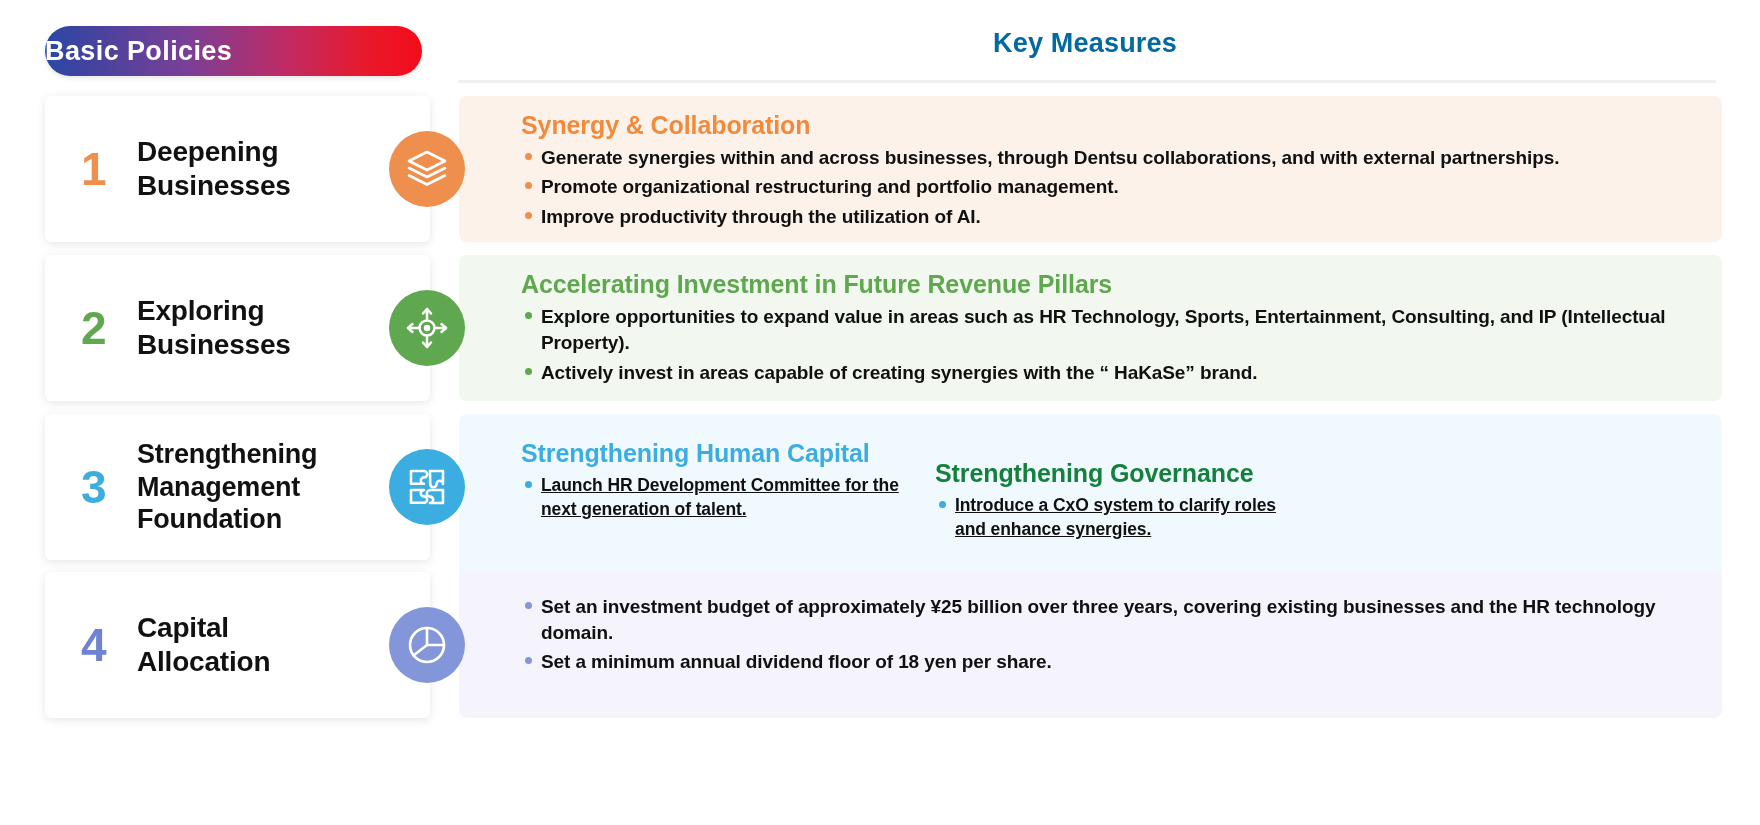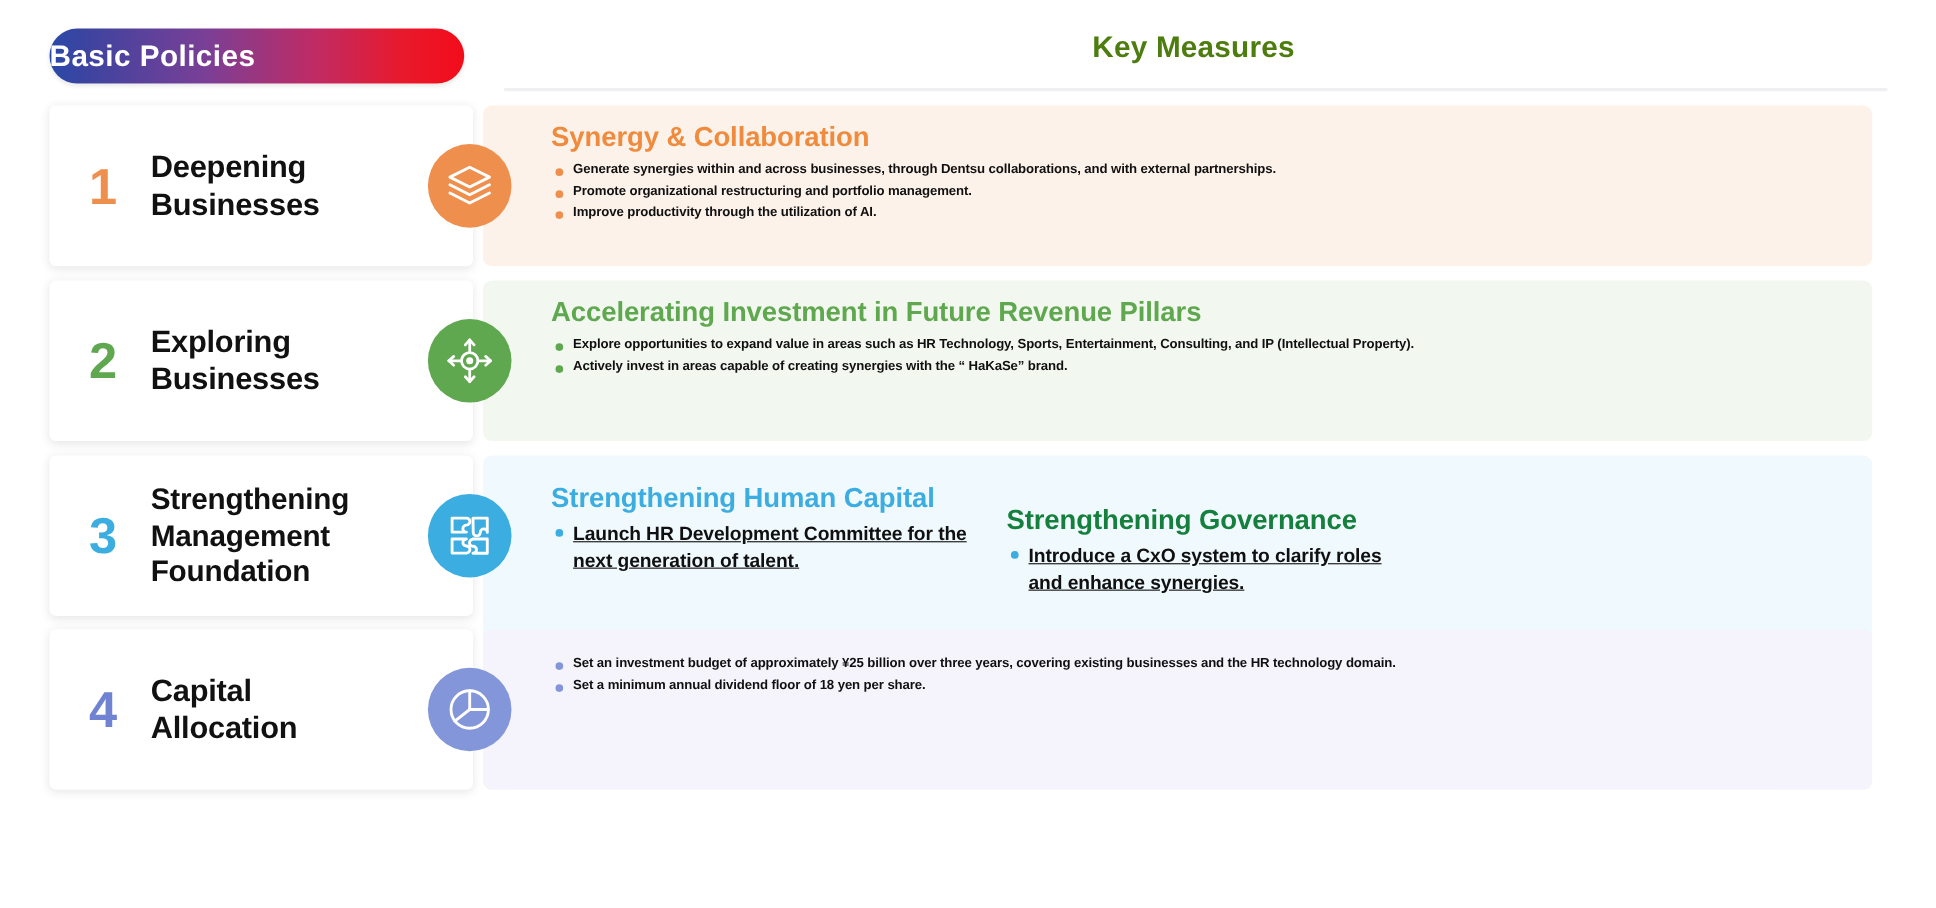--- a/index.html
+++ b/index.html
@@ -52,21 +52,21 @@
   }
 
   .key-measures-title {
     position: absolute;
     left: 455px;
     top: 28px;
     width: 1260px;
     text-align: center;
     font-size: 27px;
     font-weight: bold;
-    color: #4d7c0f;
+    color: #0369a1;
     letter-spacing: 0.2px;
   }
 
   .key-measures-rule {
     position: absolute;
     left: 458px;
     top: 80px;
     width: 1258px;
     height: 3px;
     background: #f0f0f2;
@@ -119,38 +119,38 @@
     display: flex;
     align-items: center;
     justify-content: center;
     z-index: 5;
   }
   .row-icon svg { display: block; }
 
   
   .measures-panel {
     position: absolute;
-    left: 439px;
+    left: 459px;
     width: 1263px;
     border-radius: 8px;
     box-sizing: border-box;
     padding: 14px 22px 14px 62px;
   }
   .measures-heading {
     font-size: 25px;
     font-weight: bold;
     letter-spacing: -0.1px;
     margin: 0 0 4px 0;
     line-height: 1.25;
   }
   .bullets { margin: 0; padding: 0; list-style: none; }
   .bullets li {
     position: relative;
     padding-left: 20px;
-    font-size: 12px;
+    font-size: 19px;
     font-weight: bold;
     color: #101010;
     line-height: 1.38;
     margin-bottom: 3px;
     letter-spacing: -0.1px;
   }
   .bullets li::before {
     content: "";
     position: absolute;
     left: 4px;

